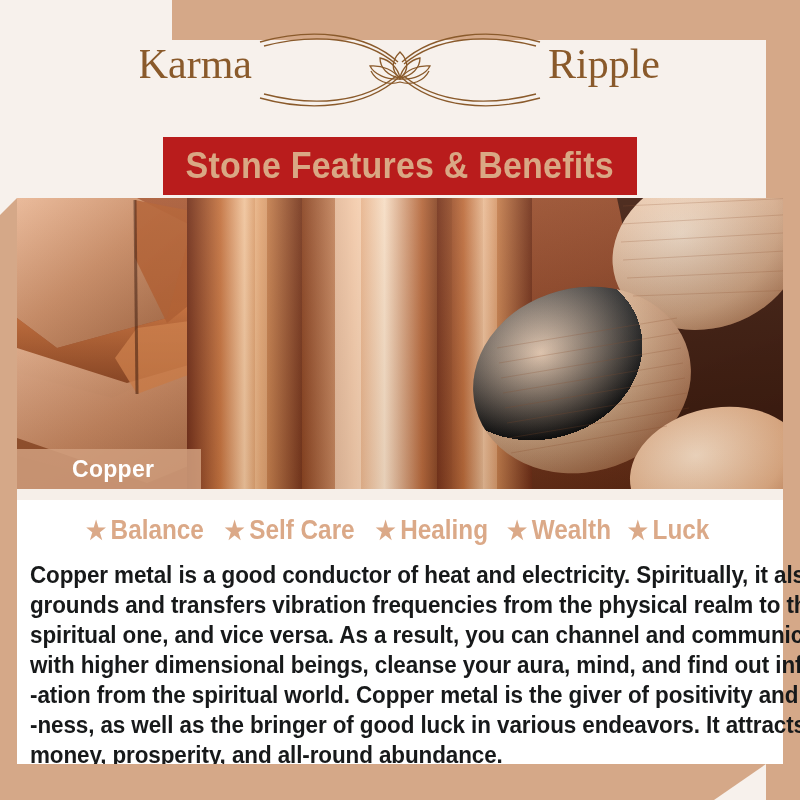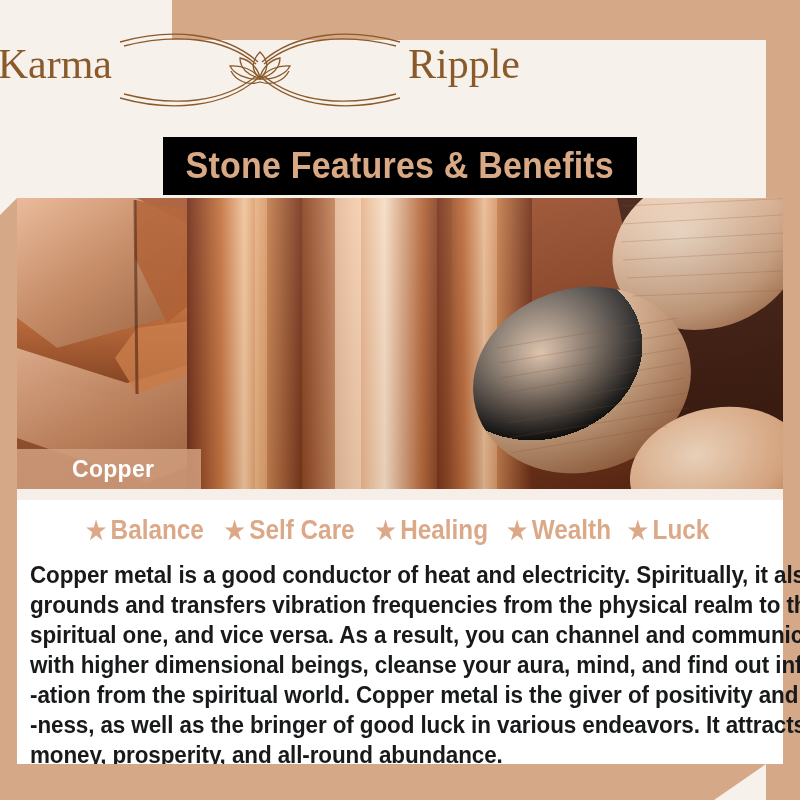--- a/index.html
+++ b/index.html
@@ -50,28 +50,28 @@
   .frame-bottom-chamfer{
     position:absolute;right:34px;bottom:0;
     width:0;height:0;
     border-right:52px solid #f7f1ec;
     border-top:36px solid transparent;
   }
 
   
   .logo-wrap{
     position:absolute;left:0;top:18px;width:800px;height:104px;
-    display:flex;align-items:center;
+    display:flex;align-items:center;justify-content:center;
   }
   .logo-svg{display:block;}
 
   
   .banner{
     position:absolute;left:163px;top:137px;width:474px;height:58px;
-    background:#000000;
+    background:#b91c1c;
     display:flex;align-items:center;justify-content:center;
   }
   .banner-title{
     font-family:"Liberation Sans Narrow","Liberation Sans",sans-serif;
     font-weight:700;
     font-size:37px;
     letter-spacing:.2px;
     color:#d9a884;
     white-space:nowrap;
     transform:scaleX(.92);

